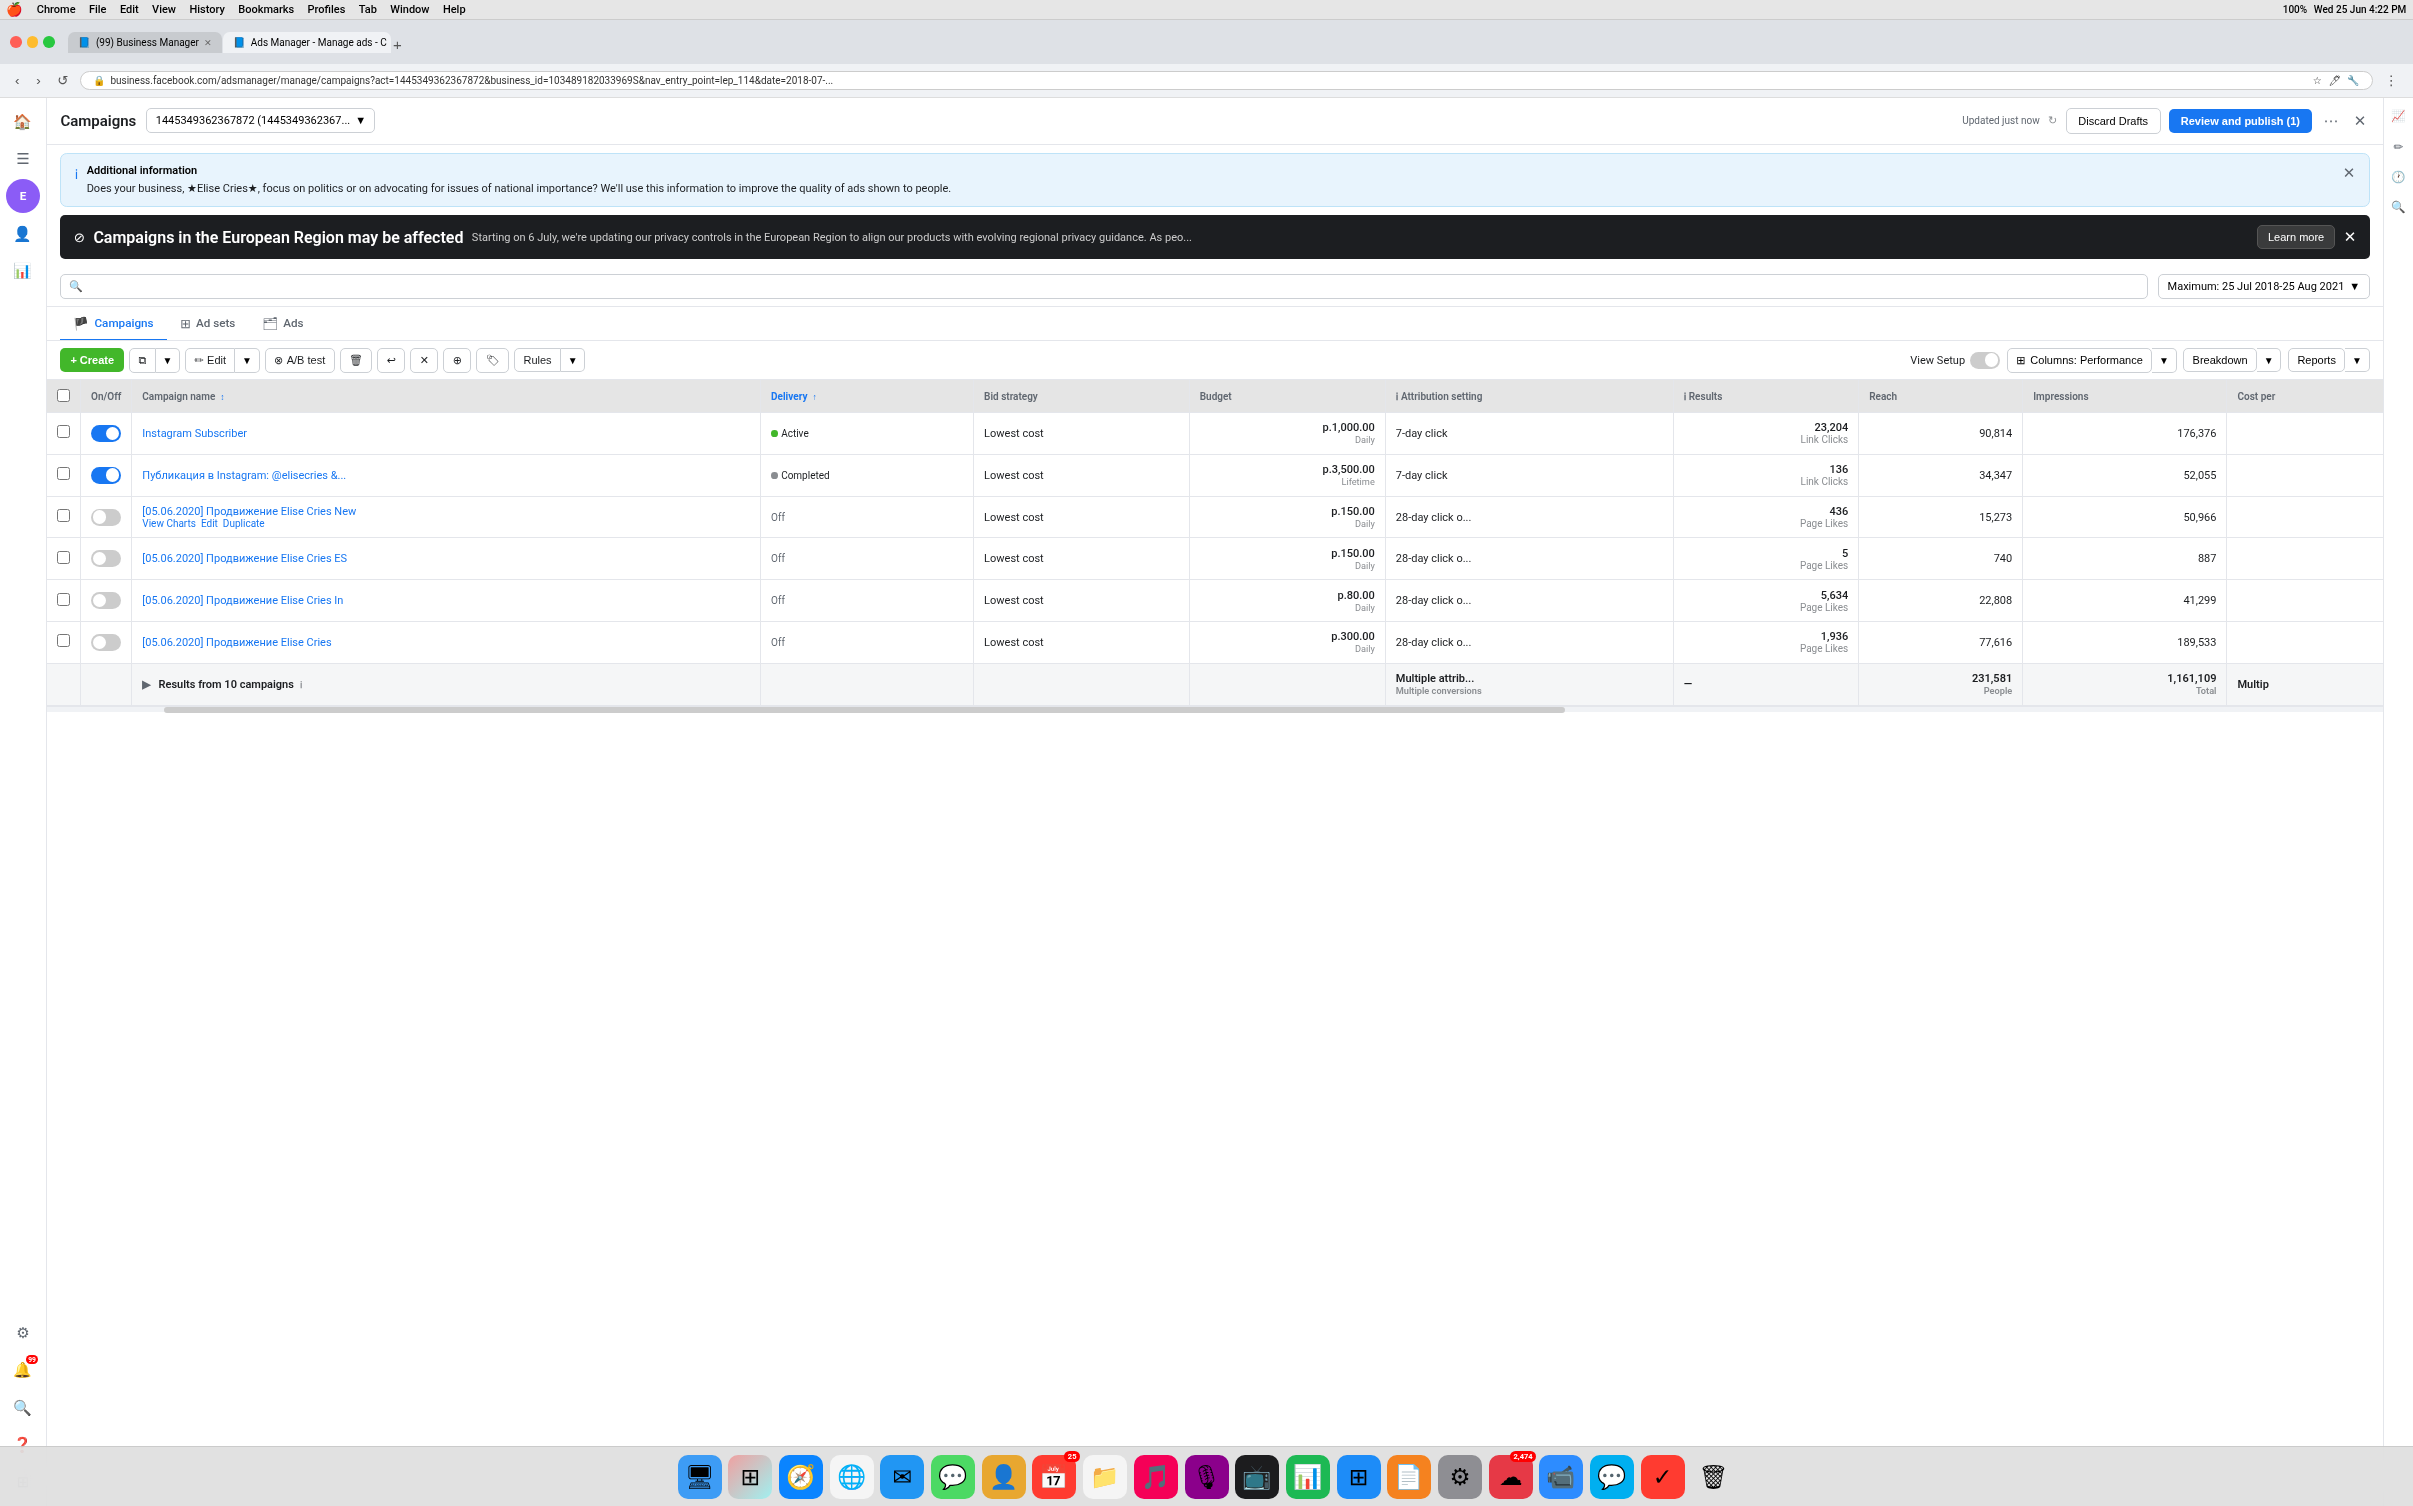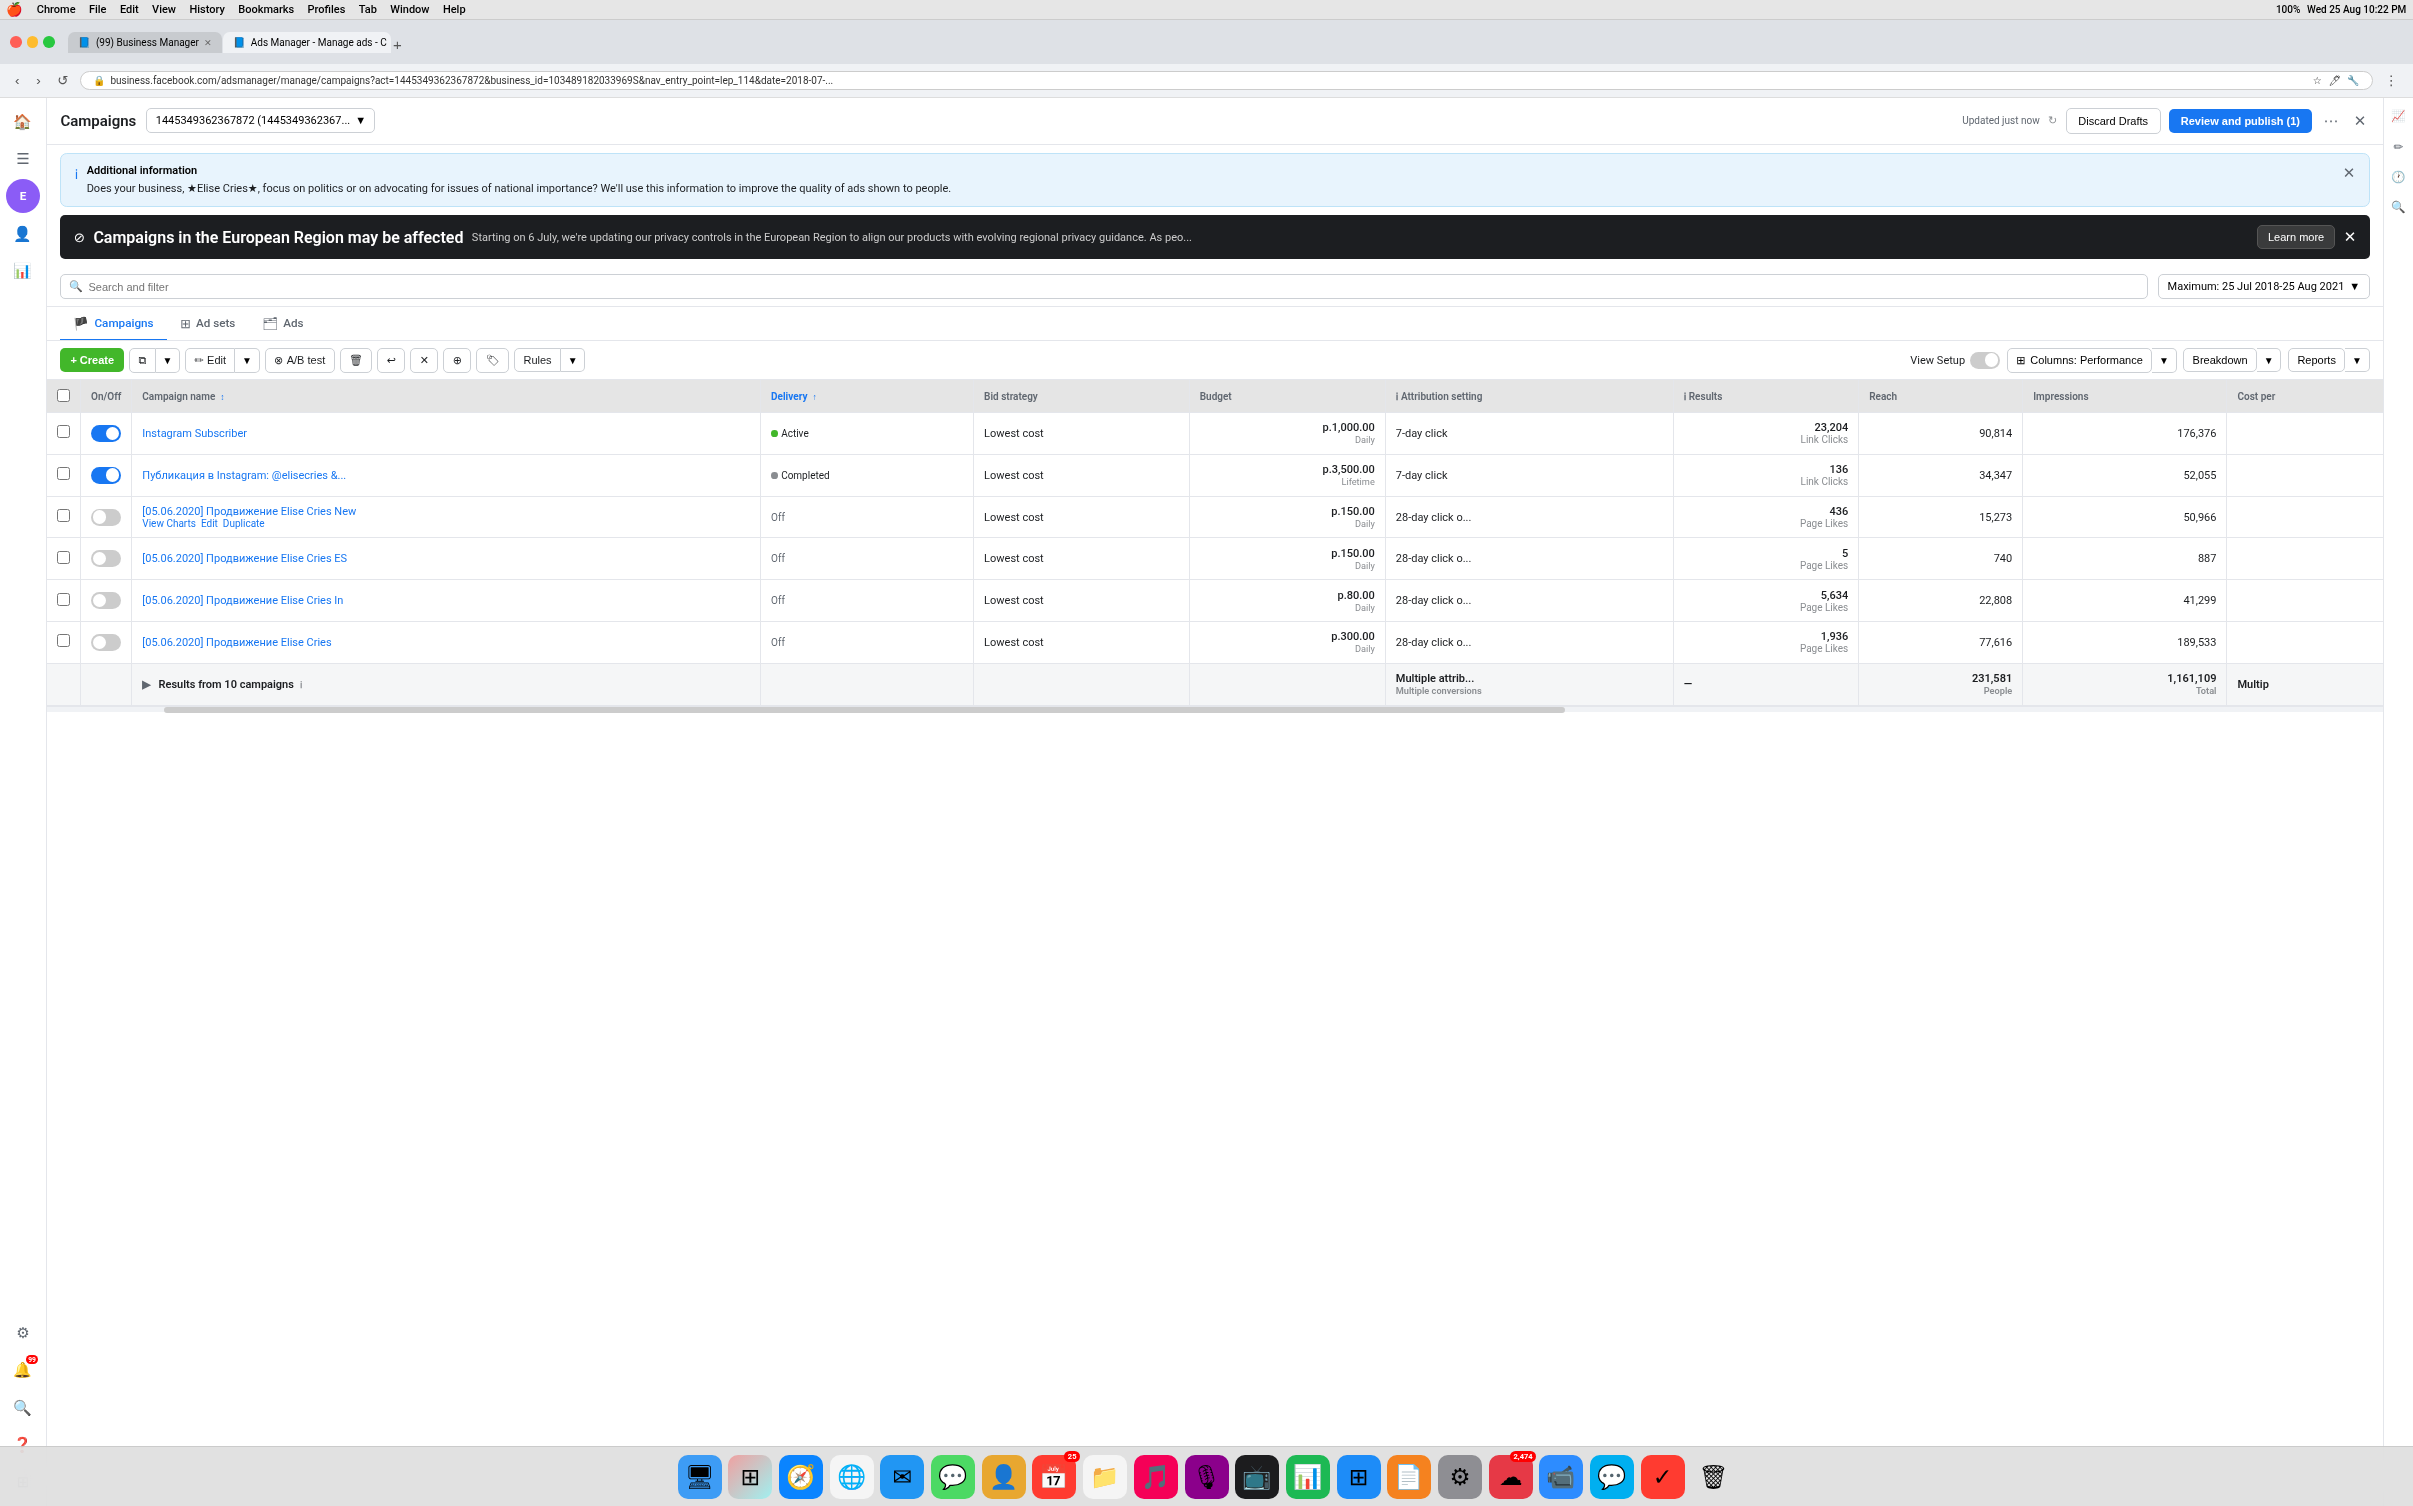--- a/index.html
+++ b/index.html
@@ -554,21 +554,21 @@
   <span class="mac-menubar-item">Edit</span>
   <span class="mac-menubar-item">View</span>
   <span class="mac-menubar-item">History</span>
   <span class="mac-menubar-item">Bookmarks</span>
   <span class="mac-menubar-item">Profiles</span>
   <span class="mac-menubar-item">Tab</span>
   <span class="mac-menubar-item">Window</span>
   <span class="mac-menubar-item">Help</span>
   <div class="mac-menubar-right">
     <span>100%</span>
-    <span>Wed 25 Aug  10:22 PM</span>
+    <span>Wed 25 Jun  4:22 PM</span>
   </div>
 </div>
 
 <div class="browser-chrome" style="padding-top: 20px;">
   <div class="browser-titlebar">
     <div class="traffic-lights">
       <div class="traffic-light tl-red"></div>
       <div class="traffic-light tl-yellow"></div>
       <div class="traffic-light tl-green"></div>
     </div>
@@ -653,21 +653,20 @@
       <span class="gdpr-icon">⊘</span>
       <span class="gdpr-title">Campaigns in the European Region may be affected</span>
       <span class="gdpr-text">Starting on 6 July, we're updating our privacy controls in the European Region to align our products with evolving regional privacy guidance. As peo...</span>
       <button class="learn-more-btn">Learn more</button>
       <button class="gdpr-close">✕</button>
     </div>
 
     <div class="search-bar">
       <div class="search-input-wrap">
         <span>🔍</span>
-        <input type="text" placeholder="Search and filter" style="">
       </div>
       <div class="date-filter">
         <span>Maximum: 25 Jul 2018-25 Aug 2021</span>
         <span>▼</span>
       </div>
     </div>
 
     <div class="tabs-bar">
       <div class="tab-item active">
         <span class="tab-icon">🏴</span>

